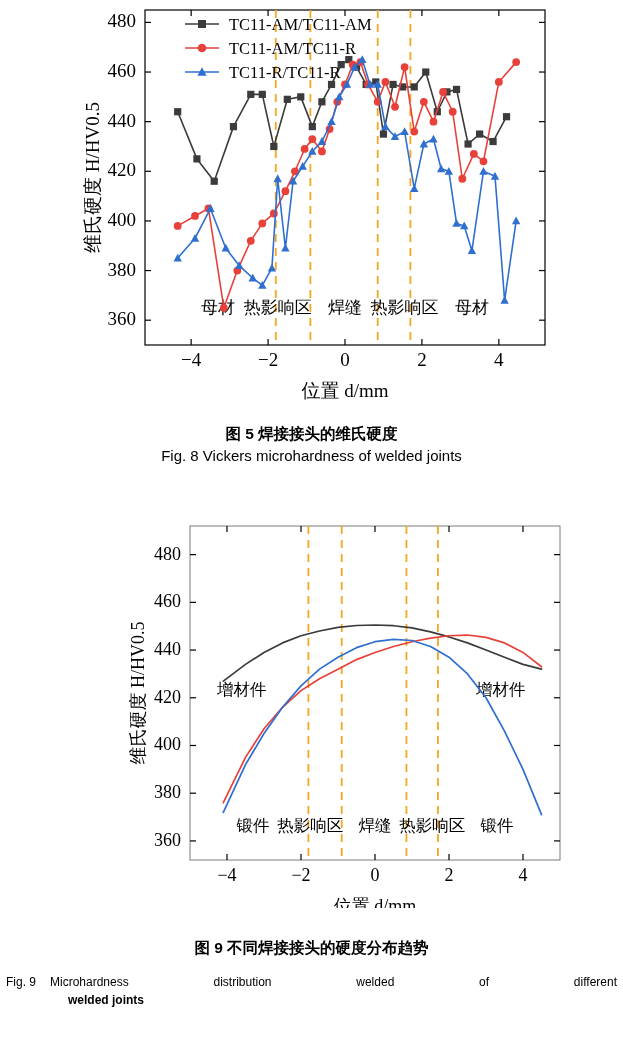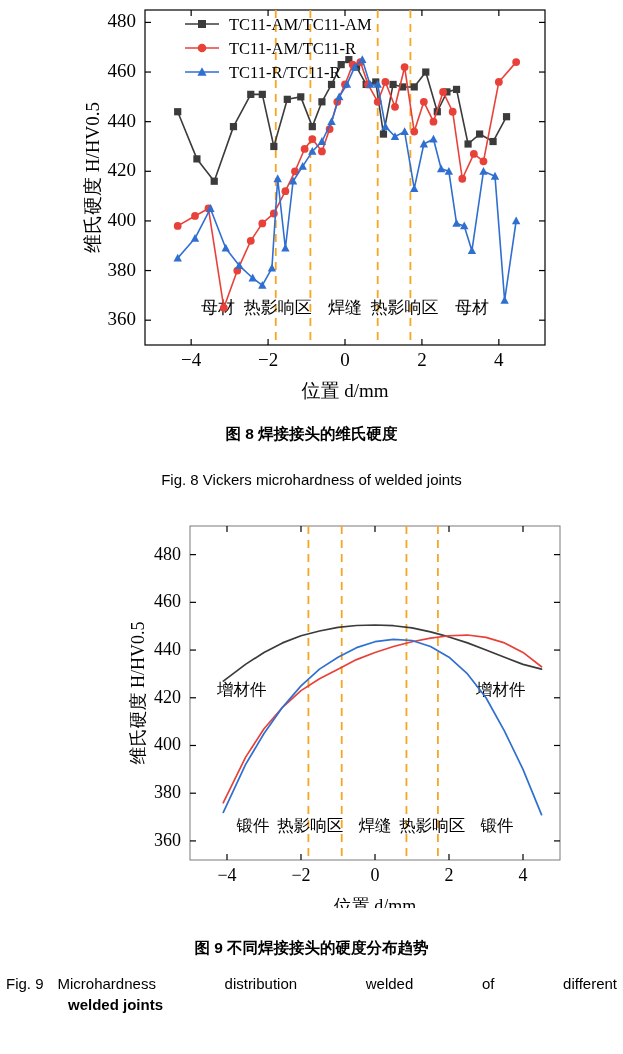--- a/index.html
+++ b/index.html
@@ -17,21 +17,21 @@
   svg{display:block;}
 
   .cap{
     text-align:center;
     font-size:15.5px;
     line-height:1.5;
   }
   .cap-cn{font-weight:bold;font-family:"Liberation Sans", sans-serif;}
   .cap-en{font-family:"Liberation Sans", sans-serif;font-size:15px;}
   .cap-en-block{
-    font-family:"Liberation Sans", sans-serif;font-size:15px;
+    font-family:"Liberation Sans", sans-serif;font-size:12px;
     text-align:justify;
   }
   .cap-row{display:flex;gap:14px;}
   .cap-row .lbl{white-space:nowrap;}
   .cap-row .txt{flex:1;text-align:justify;text-align-last:justify;}
 </style>
 </head>
 <body>
 
 <div class="page">
@@ -199,22 +199,22 @@
           <rect x="198" y="20" width="8" height="8" fill="#3b3b3b"></rect>
           <text x="229" y="30" font-size="16.5" font-family="&quot;Liberation Serif&quot;, serif">TC11-AM/TC11-AM</text>
           <line x1="185" y1="48" x2="219" y2="48" stroke="#e8413a" stroke-width="1.6"></line>
           <circle cx="202" cy="48" r="4.3" fill="#e8413a"></circle>
           <text x="229" y="54" font-size="16.5" font-family="&quot;Liberation Serif&quot;, serif">TC11-AM/TC11-R</text>
           <line x1="185" y1="72" x2="219" y2="72" stroke="#2f6fd0" stroke-width="1.6"></line>
           <polygon points="202,67.2 197.4,75.7 206.6,75.7" fill="#2f6fd0"></polygon>
           <text x="229" y="78" font-size="16.5" font-family="&quot;Liberation Serif&quot;, serif">TC11-R/TC11-R</text>
         </svg>
     </div>
-    <div class="cap cap-cn" style="margin-top:22px;">图 8    焊接接头的维氏硬度</div>
-    <div class="cap cap-en" style="margin-top:24px;">Fig. 8    Vickers microhardness of welded joints</div>
+    <div class="cap cap-cn" style="margin-top:22px;">图 5    焊接接头的维氏硬度</div>
+    <div class="cap cap-en" style="margin-top:0;">Fig. 8    Vickers microhardness of welded joints</div>
   </div>
 
   <div class="figure" style="position:absolute;left:0;top:508px;width:623px;">
     <div class="plot-wrap">
       <svg id="svg9" width="623" height="400" viewBox="0 0 623 400">
           <rect x="190" y="18" width="370" height="334" fill="none" stroke="#7a7a7a" stroke-width="1"></rect>
           <line x1="308.4" y1="18" x2="308.4" y2="352" stroke="#f5a623" stroke-width="1.8" stroke-dasharray="8,6"></line>
           <line x1="341.7" y1="18" x2="341.7" y2="352" stroke="#f5a623" stroke-width="1.8" stroke-dasharray="8,6"></line>
           <line x1="406.45" y1="18" x2="406.45" y2="352" stroke="#f5a623" stroke-width="1.8" stroke-dasharray="8,6"></line>
           <line x1="437.9" y1="18" x2="437.9" y2="352" stroke="#f5a623" stroke-width="1.8" stroke-dasharray="8,6"></line>

